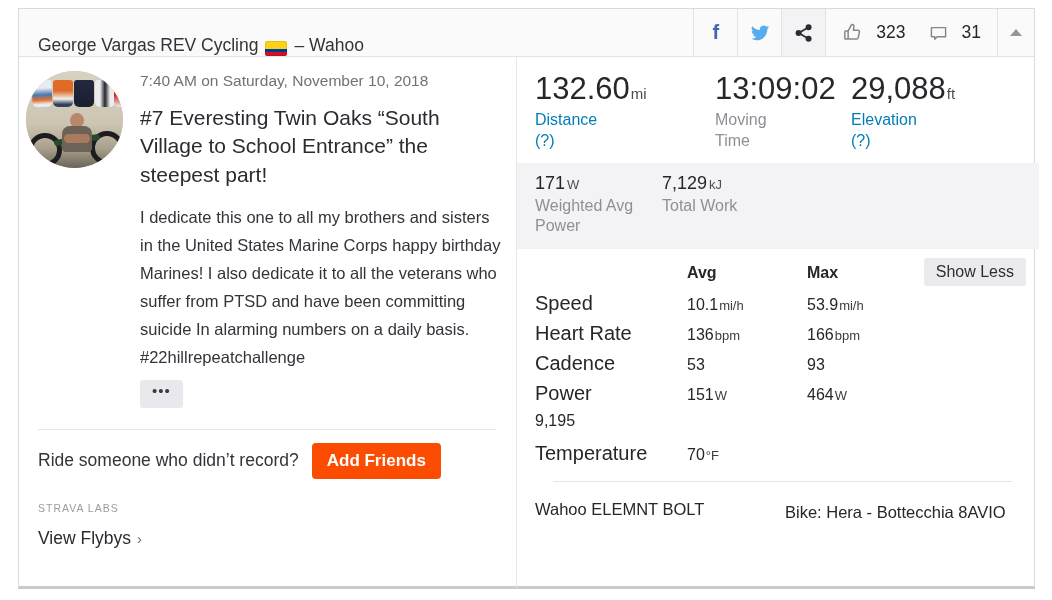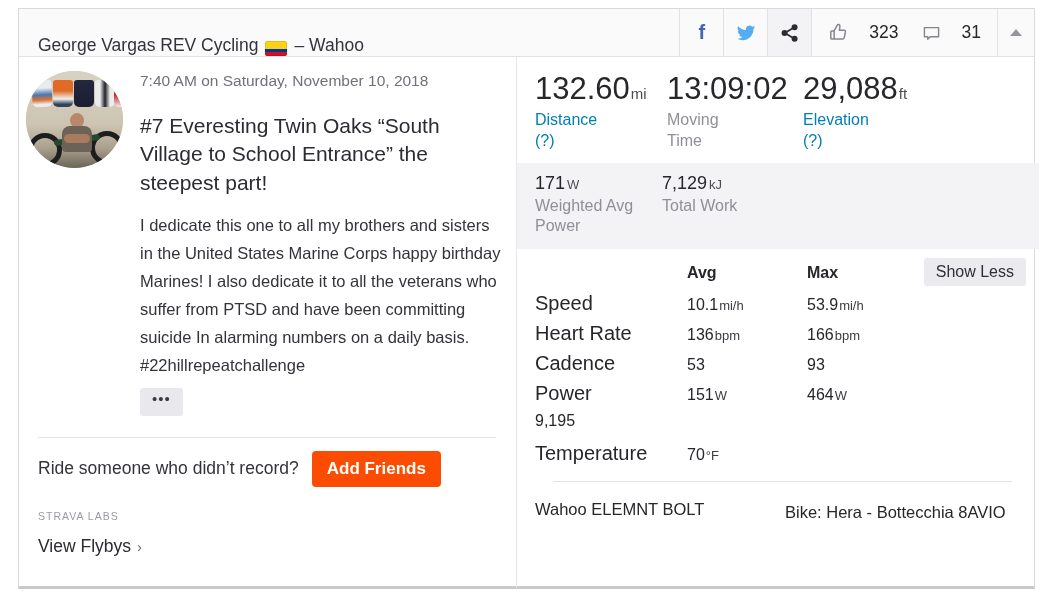--- a/index.html
+++ b/index.html
@@ -17,21 +17,21 @@
     background:linear-gradient(180deg,#fcd116 0%,#fcd116 50%,#003893 50%,#003893 75%,#ce1126 75%,#ce1126 100%);
     box-shadow:0 0 0 1px rgba(0,0,0,.08) inset; }
   .hdr-actions { display:flex; align-items:stretch; }
   .hcell { display:flex; align-items:center; justify-content:center;
     border-left:1px solid #e2e2e7; cursor:pointer; }
   .hcell.icon-cell { width:44px; }
   .hcell.tint { background:#f3f3f5; }
   .fb-f { font-weight:700; font-size:20px; color:#4267b2; }
   .social-counts { padding:0 16px; display:flex; align-items:center; gap:8px; }
   .count { font-size:17.5px; color:#27272b; }
-  .count-group { display:flex; align-items:center; gap:20px; cursor:pointer; }
+  .count-group { display:flex; align-items:center; gap:13px; cursor:pointer; }
   .count-group + .count-group { margin-left:14px; }
   .collapse-cell { width:37px; }
   .tri-up { width:0; height:0; border-left:6px solid transparent;
     border-right:6px solid transparent; border-bottom:7px solid #96969e; }
 
   
   .content { display:flex; height:531px; }
   .left-col { width:501px; border-right:1px solid #e6e6eb; padding:14px 10px 0 7px; }
   .right-col { flex:1; padding:0; }
 
@@ -48,40 +48,40 @@
   .j5 { left:88px; background:linear-gradient(180deg,#c42828 55%,#f0eeee 100%); }
   .man-head { position:absolute; left:44px; top:42px; width:14px; height:15px; border-radius:50%; background:#b9886a; }
   .man-body { position:absolute; left:36px; top:55px; width:30px; height:26px; border-radius:8px 8px 4px 4px; background:#6d6257; }
   .man-arms { position:absolute; left:38px; top:63px; width:26px; height:9px; border-radius:5px; background:#a87b5e; }
   .wheel { position:absolute; width:34px; height:34px; border-radius:50%; border:5px solid #1d1d20; background:transparent; }
   .w1 { left:2px; top:62px; } .w2 { left:64px; top:60px; }
   .bike-frame { position:absolute; left:28px; top:66px; width:46px; height:6px; background:#274a2c; transform:rotate(-8deg); border-radius:3px; }
 
   .post-body { margin-left:17px; width:366px; }
   .post-date { font-size:15.5px; color:#71717a; line-height:1.35; }
-  .post-title { font-size:21px; color:#2b2b31; line-height:1.36; margin-top:20px; font-weight:400; }
+  .post-title { font-size:21px; color:#2b2b31; line-height:1.36; margin-top:12px; font-weight:400; }
   .post-desc { font-size:16.5px; color:#33333a; line-height:1.7; margin-top:13px; }
   .more-btn { margin-top:9px; display:inline-block; background:#e9e9ed; border:none;
     border-radius:3px; padding:2px 12px 8px; font-size:15px; letter-spacing:1px;
     color:#3a3a40; cursor:pointer; line-height:1.2; }
   .left-divider { border-top:1px solid #e6e6eb; margin:21px 10px 0 12px; }
   .addfriends-row { display:flex; align-items:center; padding:13px 0 0 12px; }
   .af-prompt { font-size:17.5px; color:#33333a; }
   .af-btn { margin-left:13px; background:#fc4c02; color:#fff; border:none; border-radius:4px;
     font-size:17px; font-weight:700; padding:8px 15px; cursor:pointer;
     font-family:"Liberation Sans","DejaVu Sans",sans-serif; }
   .labs { padding:23px 0 0 12px; }
   .labs-label { font-size:10.5px; letter-spacing:1px; color:#9b9ba2; }
   .flybys { margin-top:14px; font-size:17.5px; color:#2b2b31; cursor:pointer; display:inline-block; }
   .flybys .arrow { color:#6e6e76; font-size:15px; margin-left:6px; }
 
   
   .primary-stats { display:flex; padding:15px 0 0 18px; }
   .pstat { }
-  .pstat-0 { width:132px; } .pstat-1 { width:136px; } .pstat-2 { width:160px; }
+  .pstat-0 { width:132px; } .pstat-1 { width:136px;margin-left:48px; } .pstat-2 { width:160px; }
   .pstat .val { font-size:31px; color:#26262b; letter-spacing:0; line-height:1.1; }
   .pstat .unit { font-size:15px; color:#4c4c52; margin-left:1px; }
   .pstat .lbl { display:block; font-size:16px; line-height:1.3; margin-top:4px; width:80px; }
   .lbl.link { color:#007fb6; cursor:pointer; }
   .lbl.muted { color:#8f8f96; }
   .help { display:block; }
 
   .power-box { margin-top:11px; background:#f3f3f6; padding:10px 0 12px 18px; display:flex; }
   .sstat-0 { width:127px; } .sstat-1 { width:200px; }
   .sstat .val { font-size:18px; color:#26262b; }

